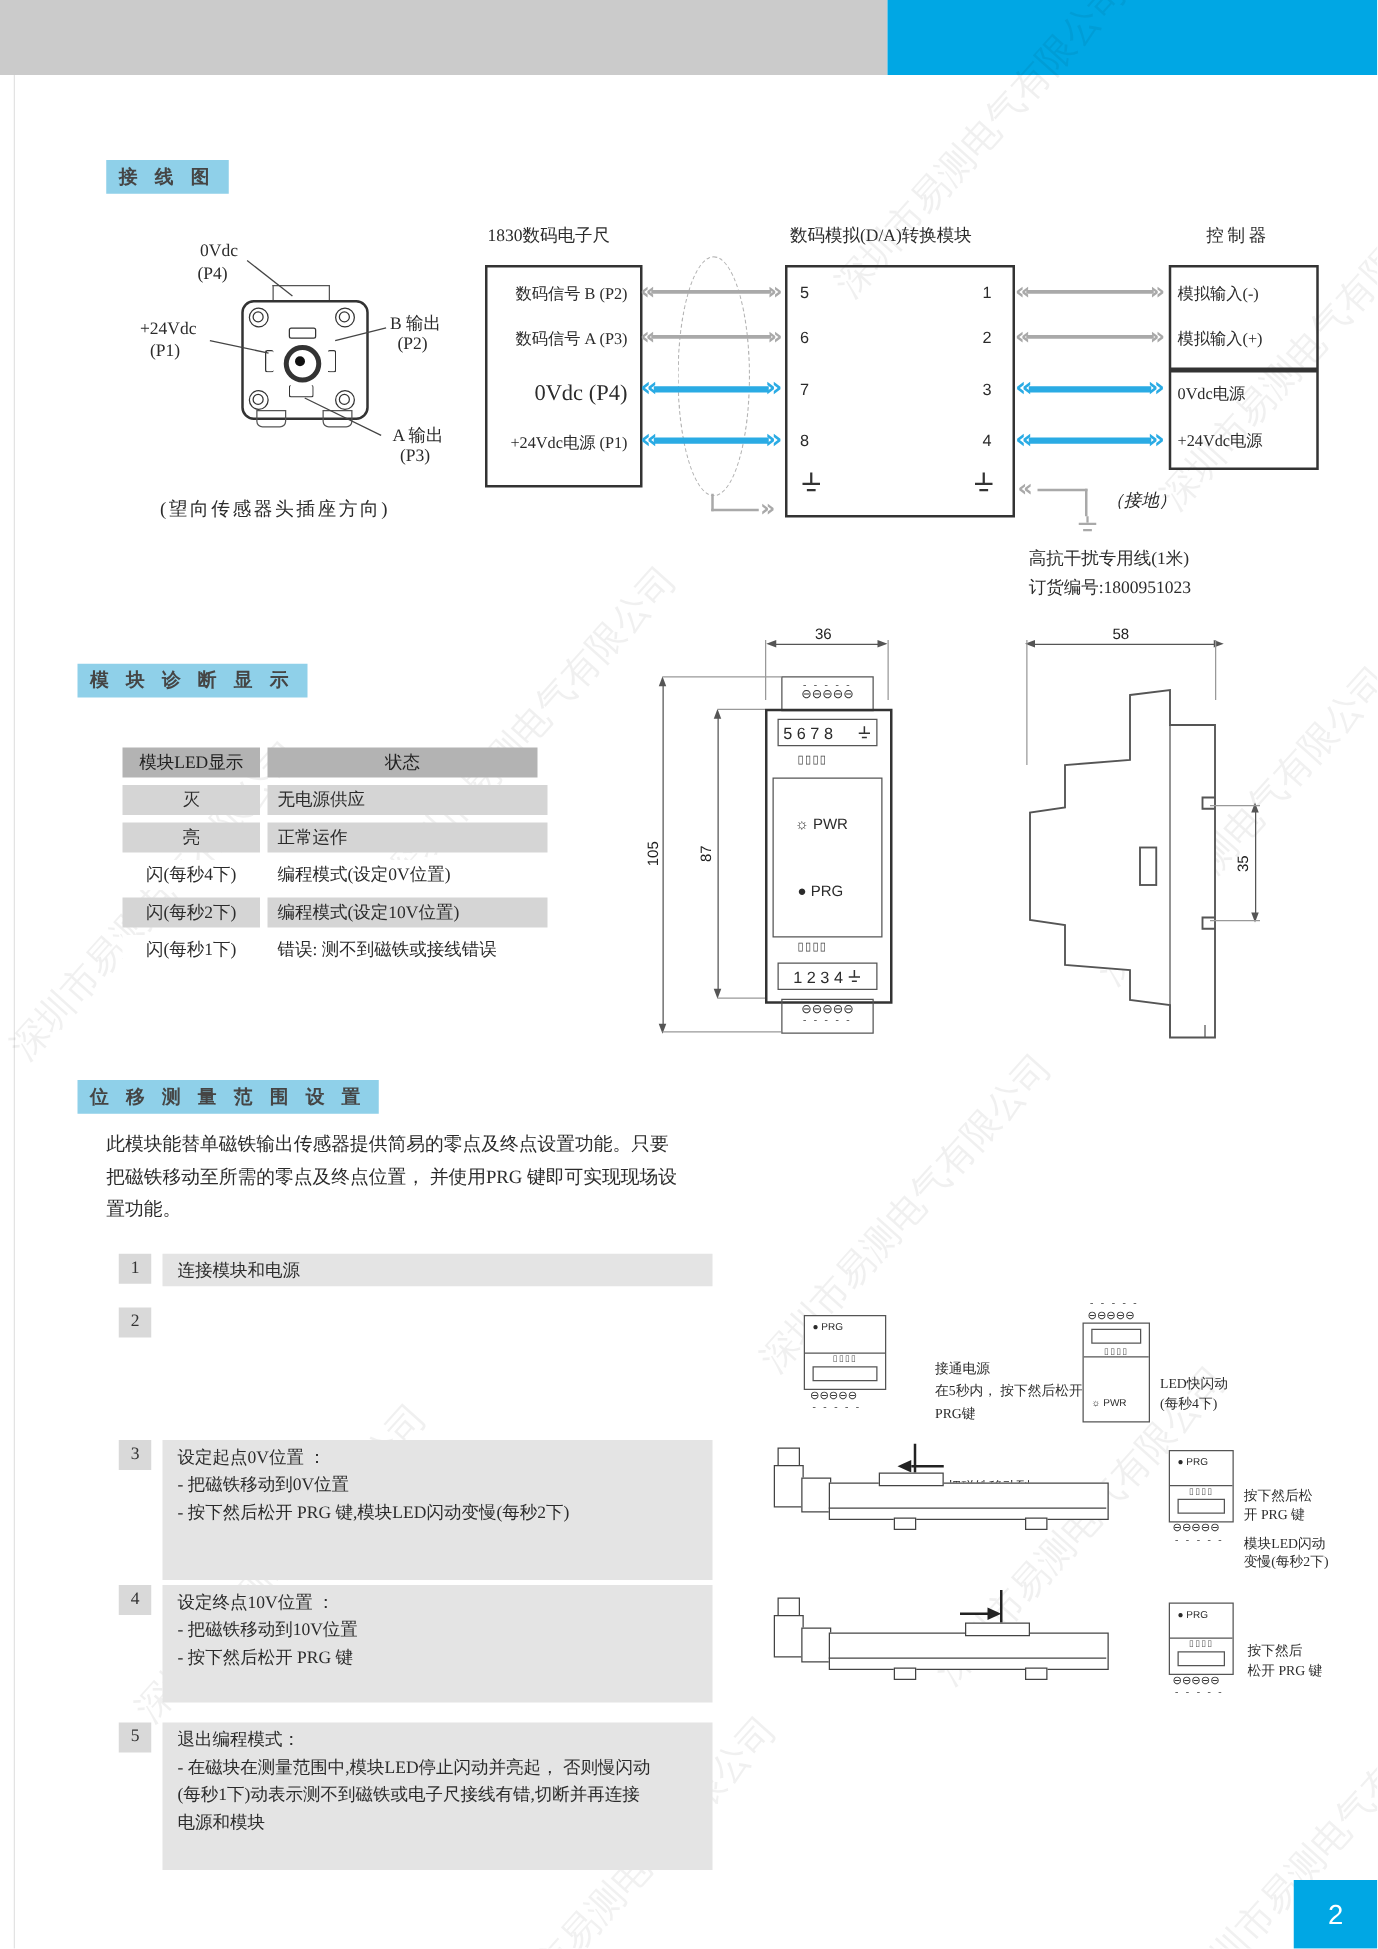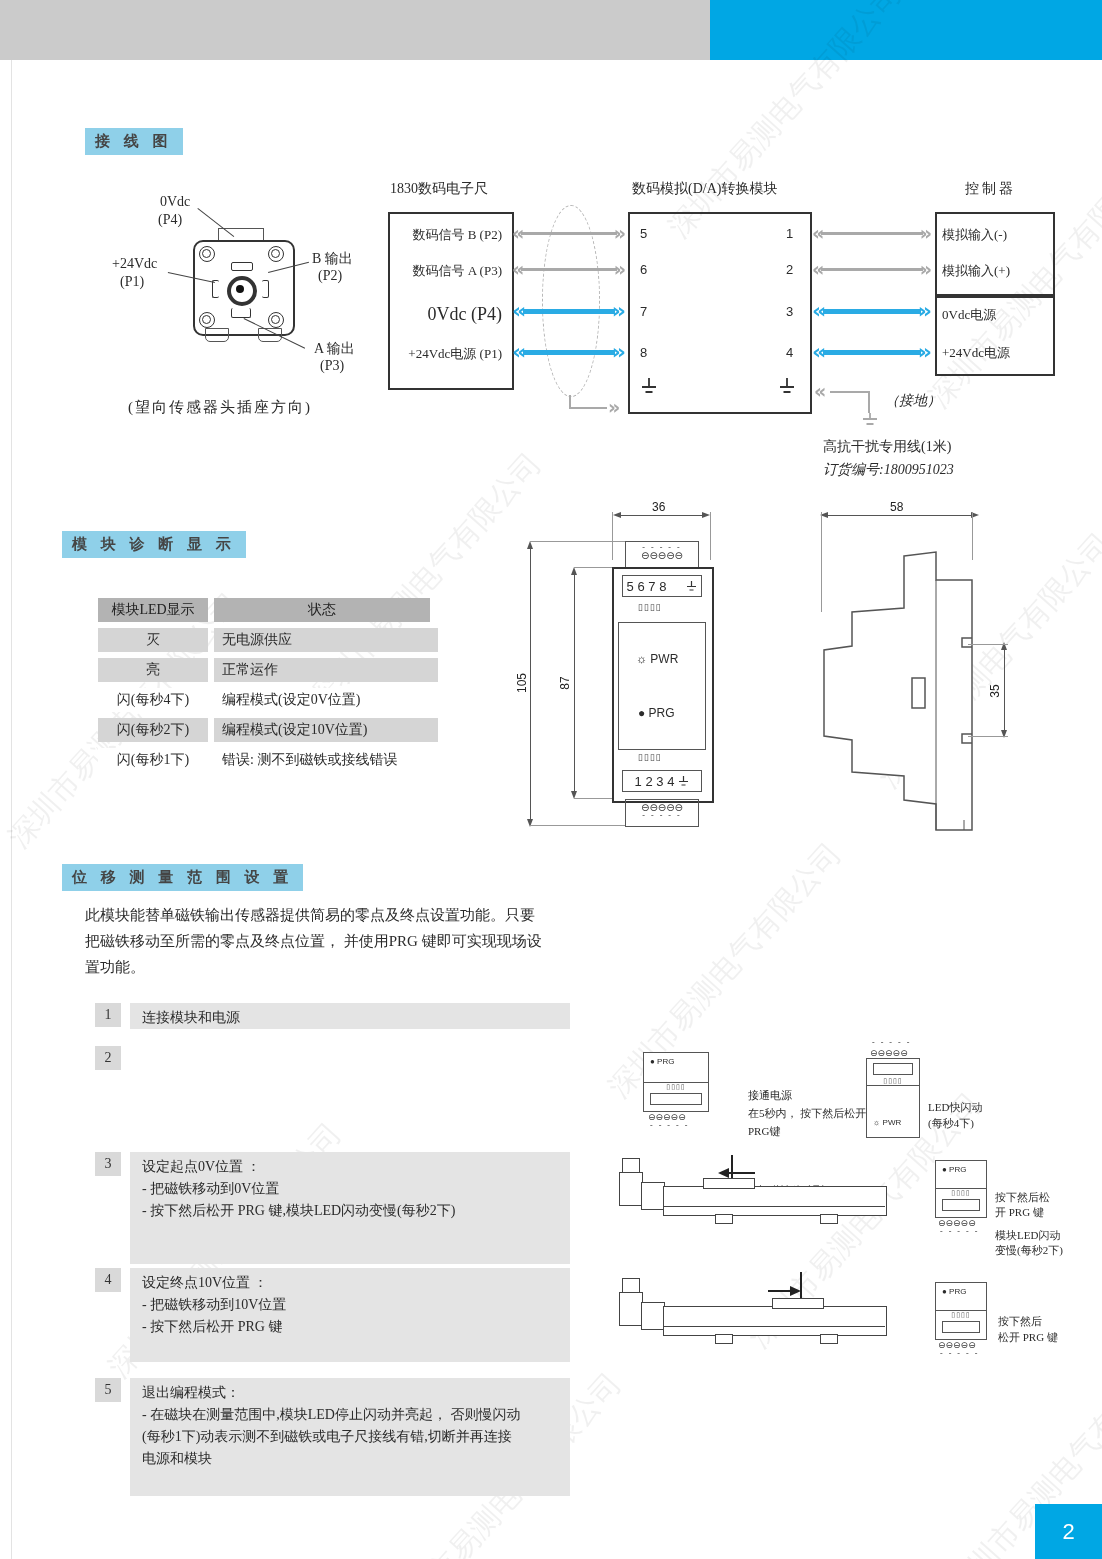--- a/index.html
+++ b/index.html
@@ -201,21 +201,21 @@
 
   <div class="t" style="left:965px;top:180px;font-size:14px;letter-spacing:3px;">控制器</div>
   <div class="box" style="left:935px;top:212px;width:116px;height:80px;"></div>
   <div class="t" style="left:942px;top:226px;font-size:13px;">模拟输入(-)</div>
   <div class="t" style="left:942px;top:262px;font-size:13px;">模拟输入(+)</div>
   <div class="box" style="left:935px;top:296px;width:116px;height:76px;"></div>
   <div class="t" style="left:942px;top:306px;font-size:13px;">0Vdc电源</div>
   <div class="t" style="left:942px;top:344px;font-size:13px;">+24Vdc电源</div>
 
   <div class="t" style="left:823px;top:438px;font-size:14px;">高抗干扰专用线(1米)</div>
-  <div class="t" style="left:823px;top:461px;font-size:14px;font-style:italic;">订货编号:1800951023</div>
+  <div class="t" style="left:823px;top:461px;font-size:14px;">订货编号:1800951023</div>
 
   <div class="sec-h" style="left:62px;top:531px;">模 块 诊 断 显 示</div>
 
   <div class="cell hd c1" style="left:98px;top:598px;width:110px;">模块LED显示</div>
   <div class="cell hd" style="left:214px;top:598px;width:200px;">状态</div>
   <div class="cell gr c1" style="left:98px;top:628px;width:110px;">灭</div>
   <div class="cell gr" style="left:214px;top:628px;width:208px;text-align:center;">无电源供应</div>
   <div class="cell gr c1" style="left:98px;top:658px;width:110px;">亮</div>
   <div class="cell gr" style="left:214px;top:658px;width:208px;">正常运作</div>
   <div class="cell wh c1" style="left:98px;top:688px;width:110px;">闪(每秒4下)</div>

